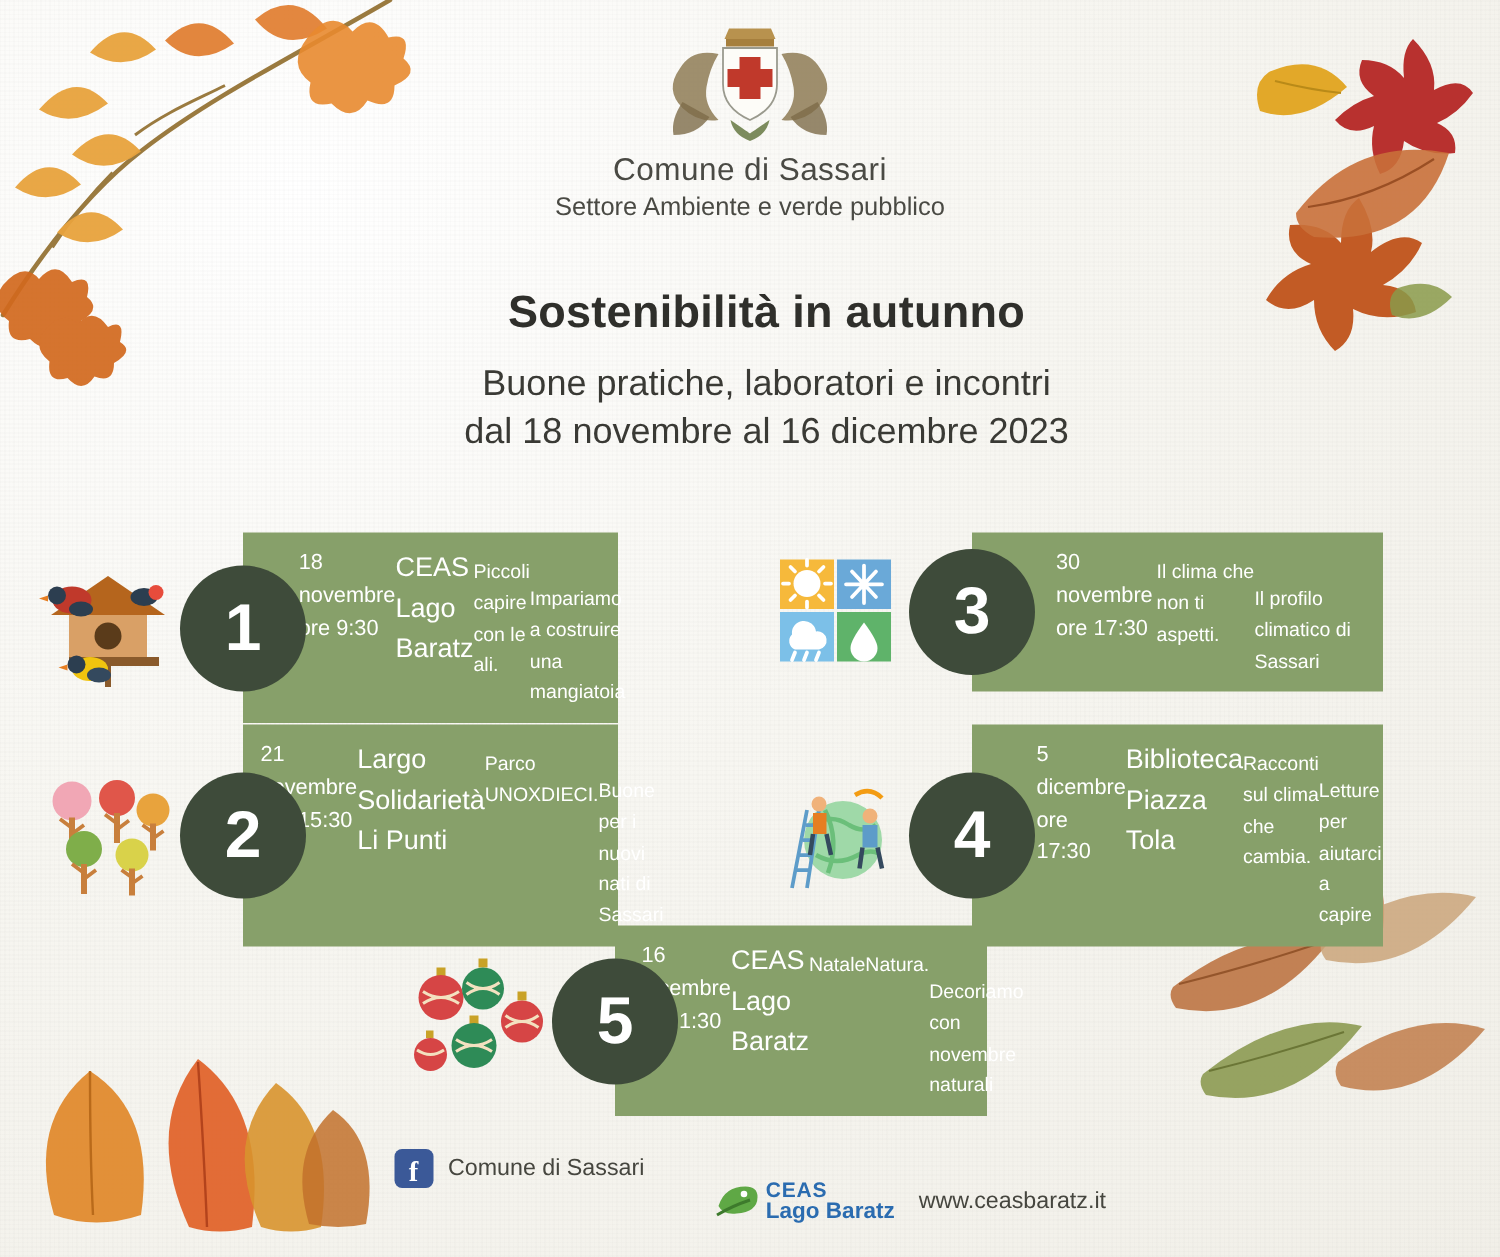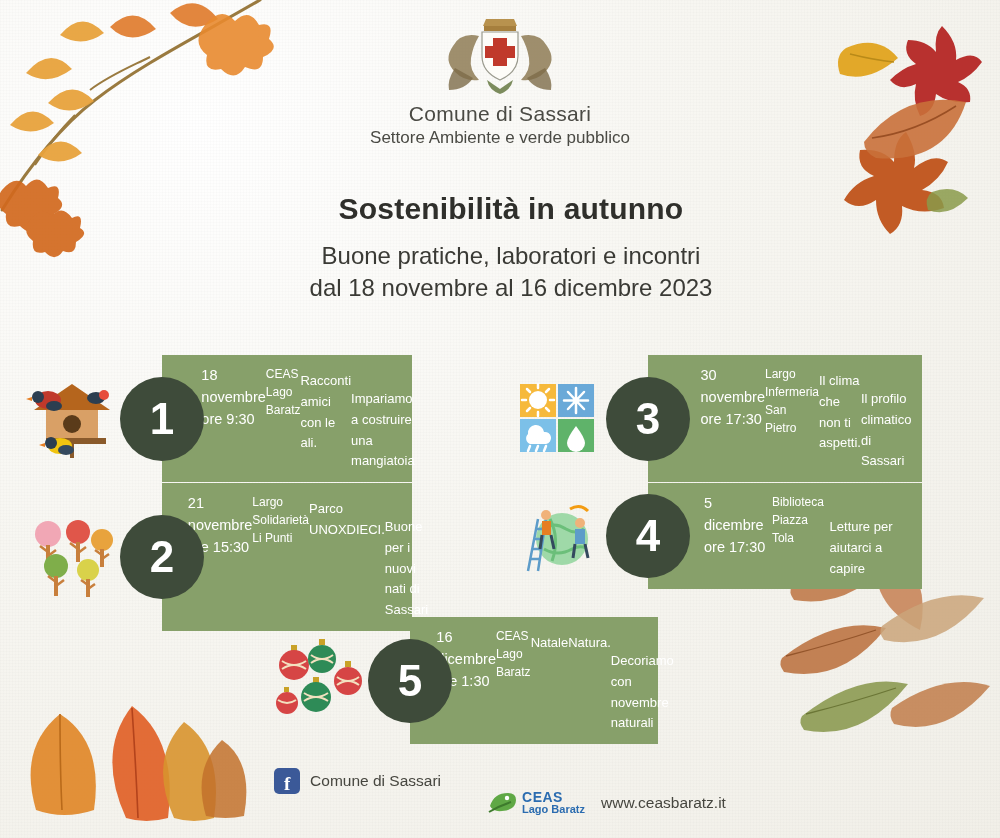--- a/index.html
+++ b/index.html
@@ -87,21 +87,21 @@
   .ev-panel {
     background: #87a06a;
     margin-left: -42px;
     padding: 10px 14px 10px 56px;
     min-height: 84px;
     display: flex; flex-direction: row; justify-content: center;
     color: #ffffff;
     z-index: 2;
   }
   .ev-when { font-size: 14.5px; line-height: 1.5; }
-  .ev-where { font-size: 12px; line-height: 1.5; }
+  .ev-where { font-size: 18px; line-height: 1.5; }
   .ev-name { font-size: 13px; line-height: 1.6; margin-top: 6px; }
   .ev-desc { font-size: 13px; line-height: 1.6; margin-top: 24px; }
 
   
   #event-1 { left: 24px;  top: 0px; }
   #event-1 .ev-panel { width: 250px; }
   #event-3 { left: 510px; top: 0px; }
   #event-3 .ev-panel { width: 274px; }
   #event-2 { left: 24px;  top: 128px; }
   #event-2 .ev-panel { width: 250px; }
@@ -123,21 +123,21 @@
     display: flex; align-items: flex-end; justify-content: center;
     font-family: "Liberation Serif", serif;
     line-height: 1;
     padding-bottom: 1px;
   }
   .fb-label { font-size: 15.5px; color: #46463f; }
   .ceas-wrap { display: flex; align-items: center; gap: 16px; margin-top: 44px; }
   .ceas-logo { display: flex; align-items: center; gap: 5px; }
   .ceas-text { line-height: 1.05; }
   .ceas-t1 { font-size: 14px; font-weight: bold; color: #2b6cb0; letter-spacing: .5px; }
-  .ceas-t2 { font-size: 11px; font-weight: bold; color: #2b6cb0; }
+  .ceas-t2 { font-size: 15px; font-weight: bold; color: #2b6cb0; }
   .ceas-url { font-size: 15.5px; color: #46463f; }
   .twig { position: absolute; z-index: 1; }
 </style>
 </head>
 <body>
 
 <div id="poster">
 
   <svg class="twig" style="left:-10px; top:-5px;" width="300" height="270" viewBox="0 0 300 270">
     <path d="M270 5 C210 40, 150 70, 105 105 C70 132, 40 170, 12 215" stroke="#9a7a3f" stroke-width="3" fill="none" stroke-linecap="round"></path>
@@ -265,21 +265,21 @@
           <g>
             <ellipse cx="70" cy="22" rx="9" ry="6" fill="#2c3e50"></ellipse>
             <circle cx="78" cy="19" r="5" fill="#e74c3c"></circle>
           </g>
         </svg>
       </div>
       <div class="ev-circle">1</div>
       <div class="ev-panel">
         <div class="ev-when">18 novembre ore 9:30</div>
         <div class="ev-where">CEAS Lago Baratz</div>
-        <div class="ev-name">Racconti amici con le ali.</div>
+        <div class="ev-name">Piccoli capire con le ali.</div>
         <div class="ev-desc">Impariamo a costruire una mangiatoia</div>
       </div>
     </div>
 
     <div class="event" id="event-2">
       <div class="ev-icon">
         <svg width="92" height="86" viewBox="0 0 92 86">
           <g>
             <circle cx="22" cy="20" r="13" fill="#f1a7b5"></circle>
             <rect x="20" y="31" width="4" height="20" fill="#c87f3c"></rect>
@@ -337,21 +337,20 @@
           <g stroke="#ffffff" stroke-width="2.5" stroke-linecap="round">
             <path d="M18 70 l-2 5 M26 70 l-2 5 M34 70 l-2 5"></path>
           </g>
 
           <path d="M64 50 q9 12 9 17 a9 9 0 0 1 -18 0 q0 -5 9 -17 z" fill="#ffffff"></path>
         </svg>
       </div>
       <div class="ev-circle">3</div>
       <div class="ev-panel">
         <div class="ev-when">30 novembre ore 17:30</div>
-        <div class="ev-where">Largo Infermeria San Pietro</div>
         <div class="ev-name">Il clima che non ti aspetti.</div>
         <div class="ev-desc">Il profilo climatico di Sassari</div>
       </div>
     </div>
 
     <div class="event" id="event-4">
       <div class="ev-icon">
         <svg width="92" height="86" viewBox="0 0 92 86">
           <circle cx="50" cy="46" r="26" fill="#9fd9a8"></circle>
           <path d="M30 36 q12 -8 24 0 q10 6 18 0" stroke="#6bbf7a" stroke-width="3" fill="none"></path>
@@ -374,20 +373,21 @@
             <path d="M63 36 h10 v15 h-10 z" fill="#5d9cc9"></path>
             <path d="M63 51 l-2 14 M73 51 l3 14" stroke="#34495e" stroke-width="3" fill="none"></path>
           </g>
           <path d="M58 16 q10 -6 18 2" stroke="#f39c12" stroke-width="3" fill="none"></path>
         </svg>
       </div>
       <div class="ev-circle">4</div>
       <div class="ev-panel">
         <div class="ev-when">5 dicembre ore 17:30</div>
         <div class="ev-where">Biblioteca Piazza Tola</div>
+        <div class="ev-name">Racconti sul clima che cambia.</div>
         <div class="ev-desc">Letture per aiutarci a capire</div>
       </div>
     </div>
 
     <div class="event" id="event-5">
       <div class="ev-icon">
         <svg width="92" height="92" viewBox="0 0 92 92">
           <g>
             <rect x="17" y="10" width="6" height="6" fill="#c9a227"></rect>
             <circle cx="20" cy="30" r="15" fill="#d64545"></circle>

